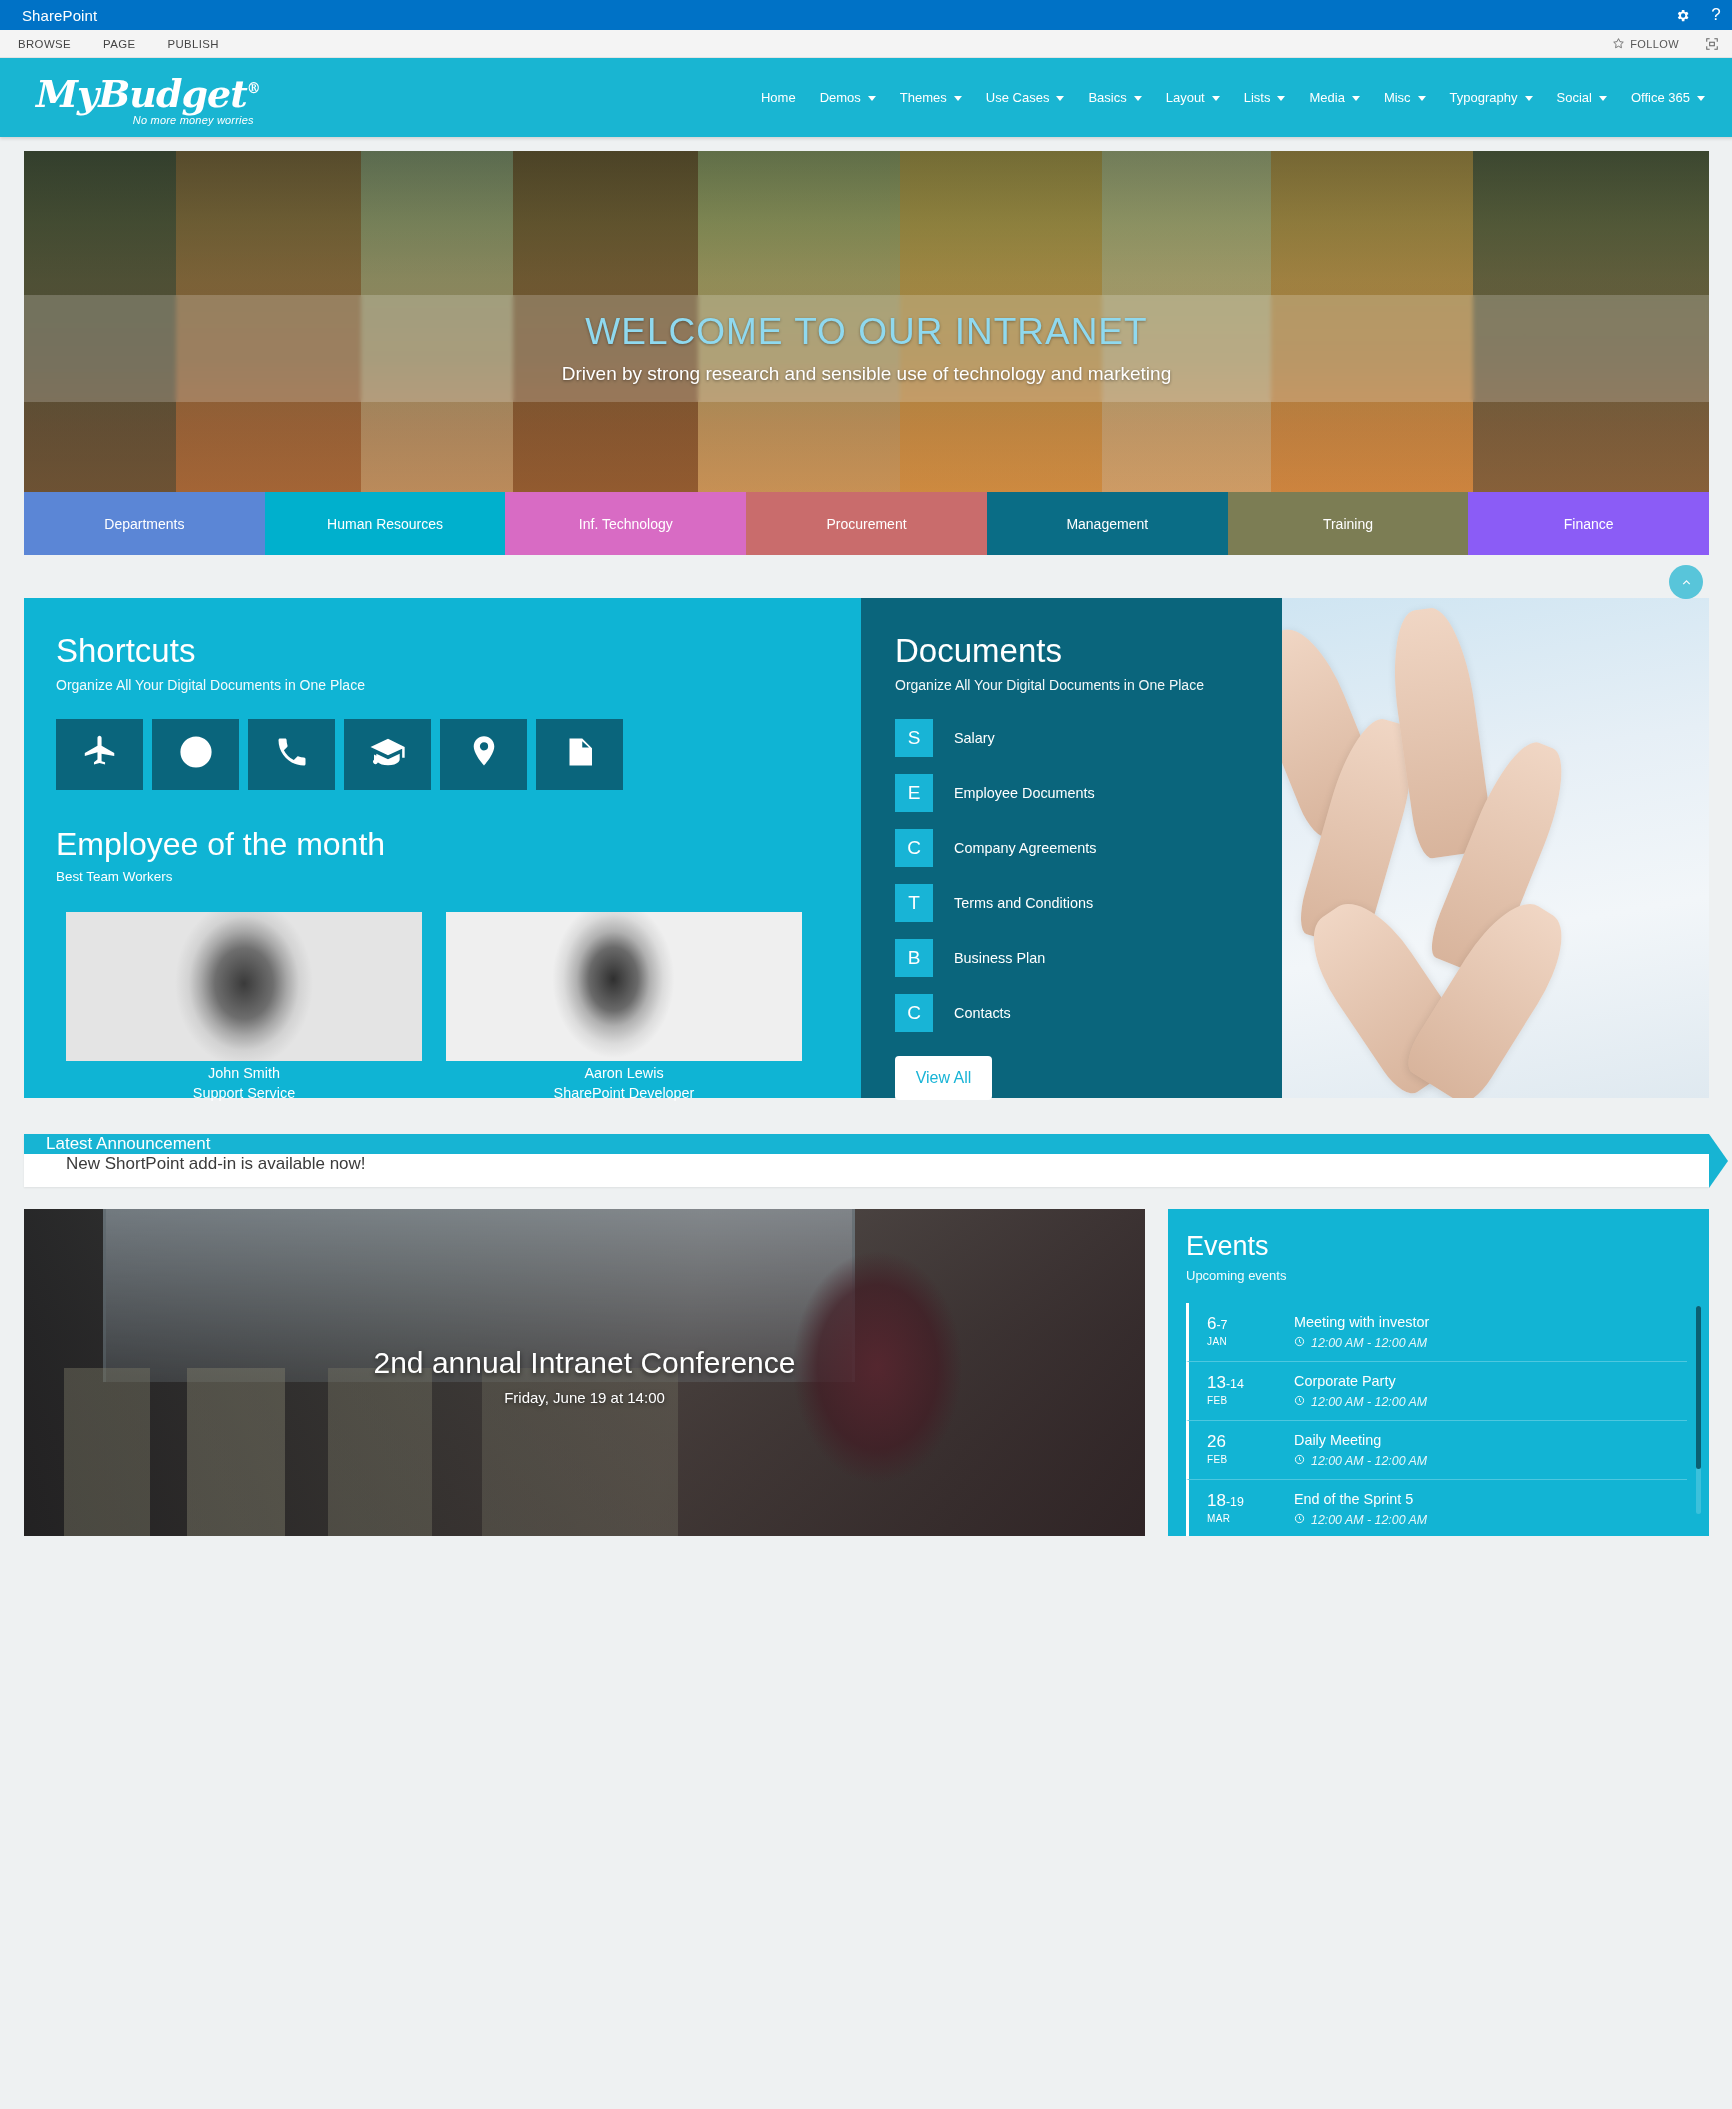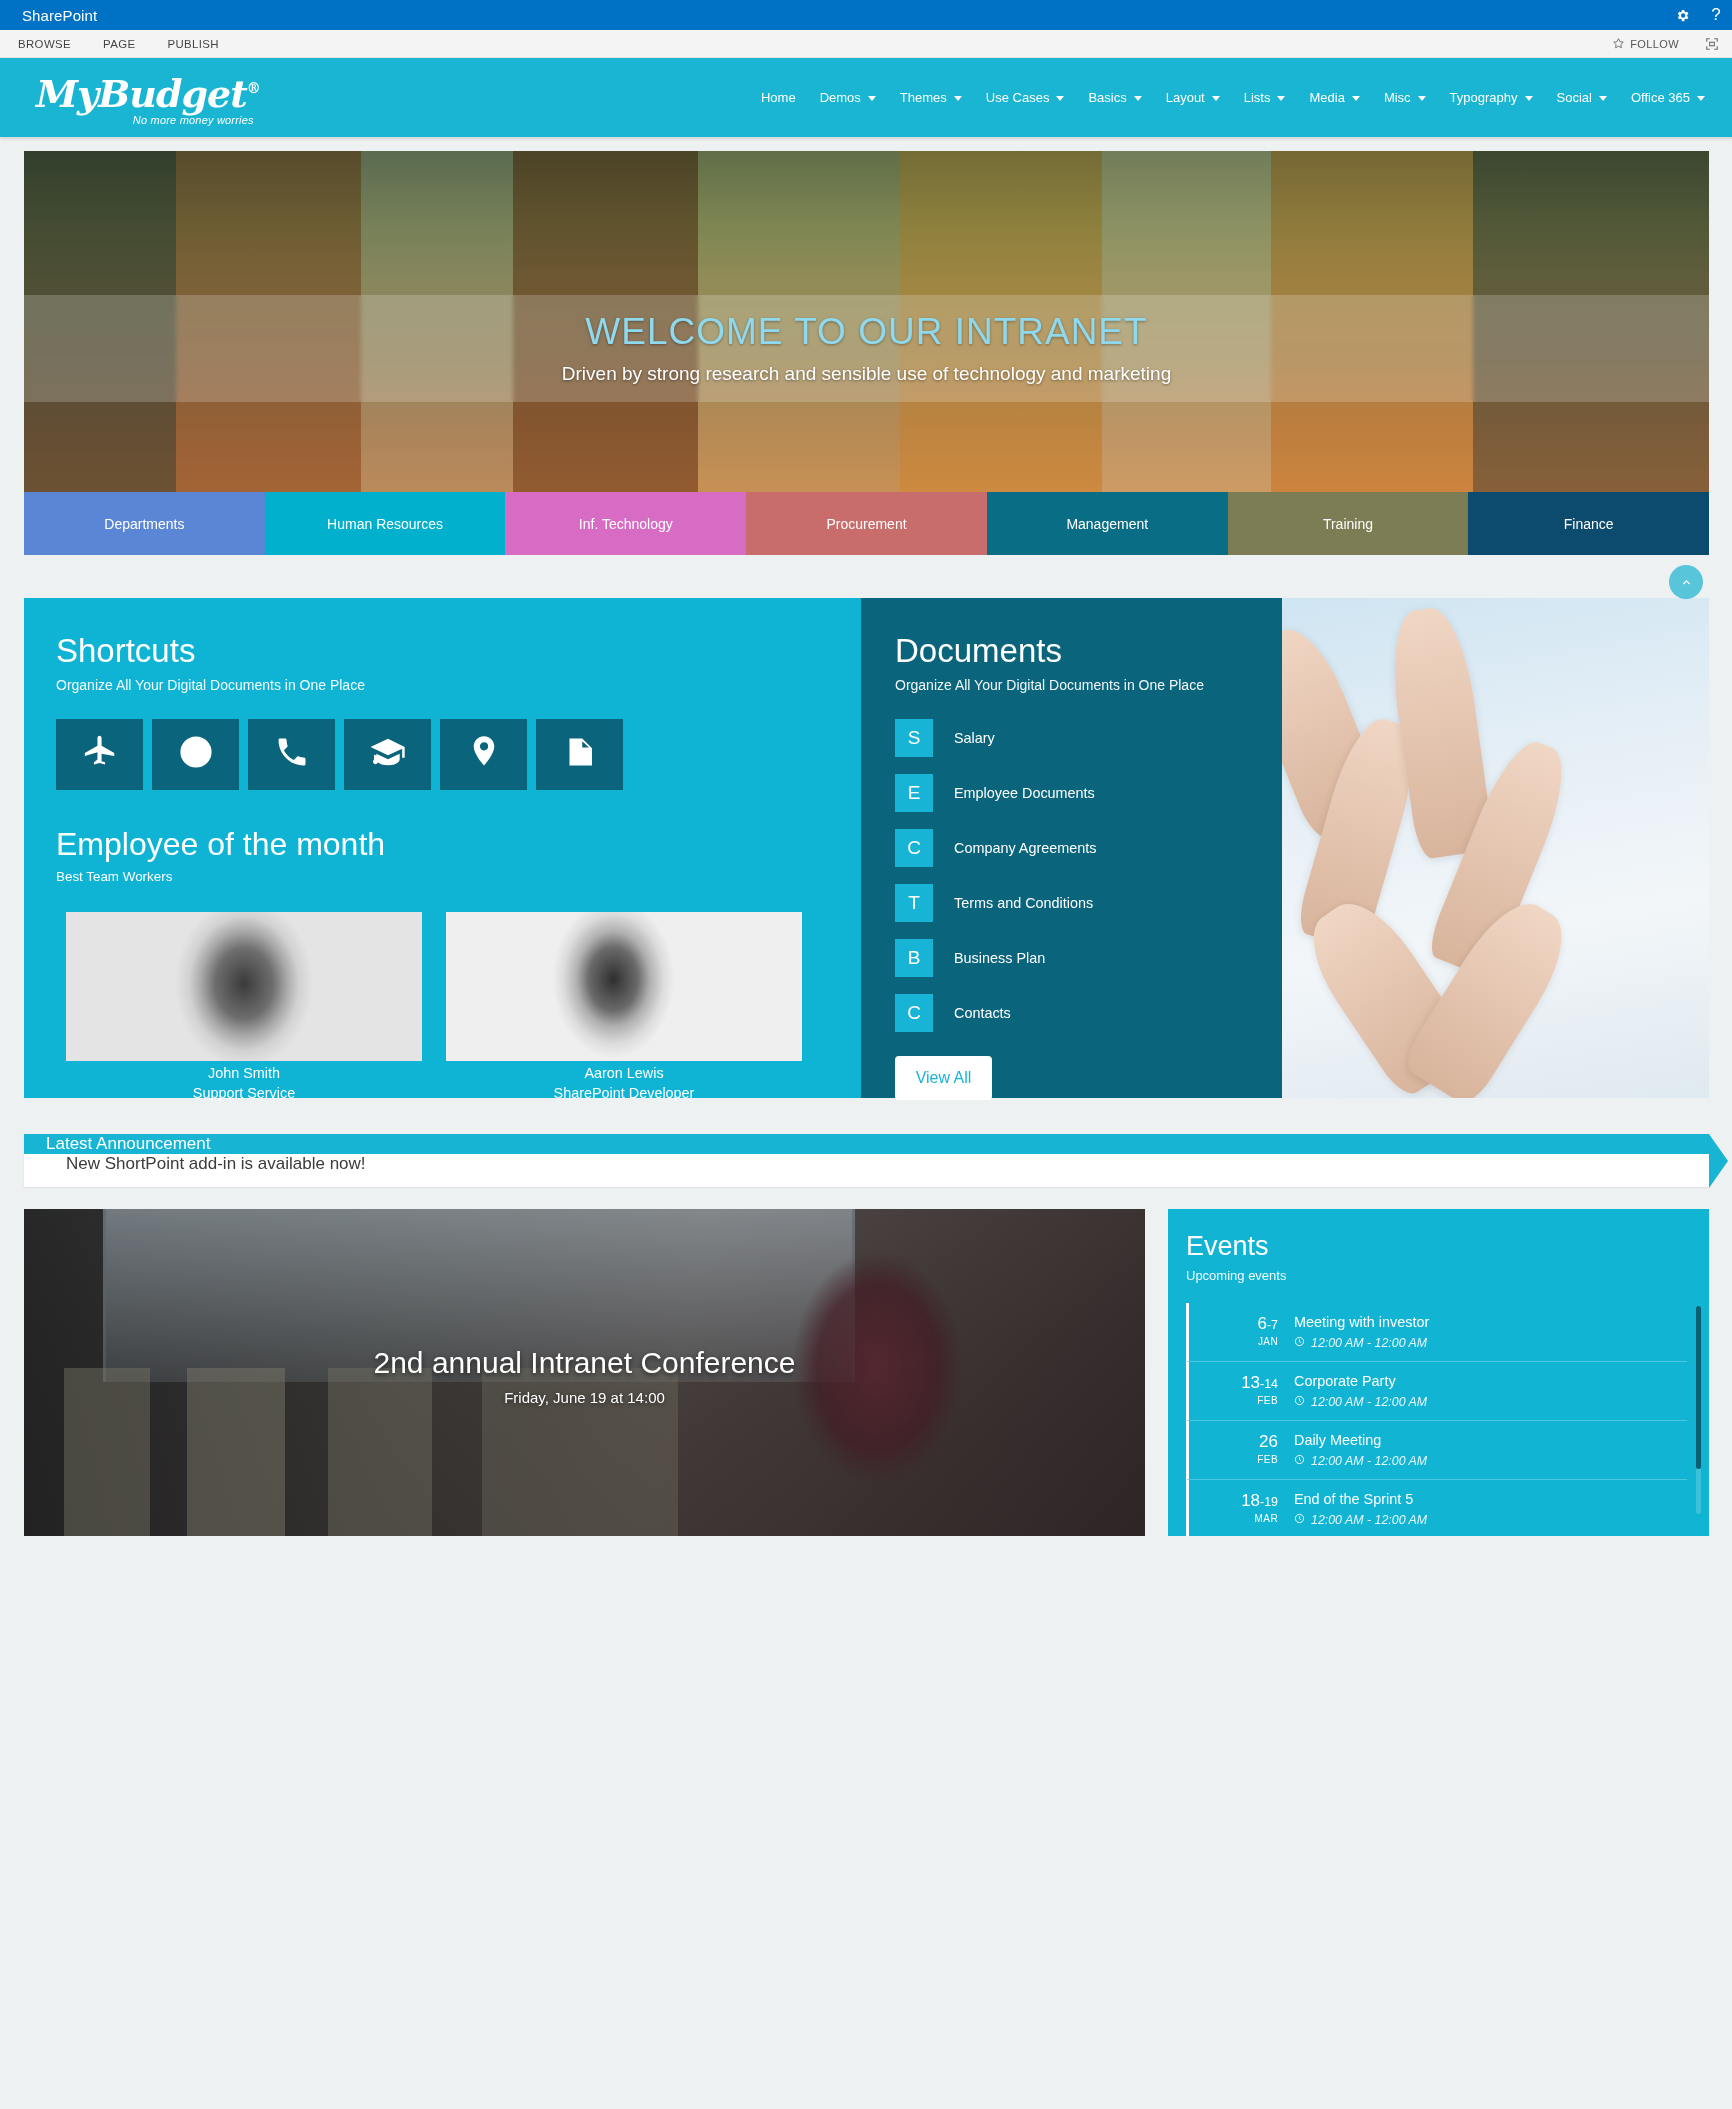--- a/index.html
+++ b/index.html
@@ -487,21 +487,21 @@
     display: flex;
     align-items: flex-start;
     gap: 16px;
     padding: 11px 0 11px 18px;
     border-bottom: 1px solid rgba(255,255,255,.25);
     border-left: 3px solid #ffffff;
     cursor: pointer;
   }
   .event-date {
     width: 71px;
-    text-align: right;
+    text-align: left;
     flex-shrink: 0;
   }
   .event-day {
     color: #ffffff;
     font-size: 17px;
     line-height: 19px;
   }
   .event-day .to { font-size: 12.4px; }
   .event-mon {
     color: #ffffff;
@@ -654,21 +654,21 @@
       </div>
     <div class="dept-tile" style="background:#c96c6c">
         <span>Procurement</span>
       </div>
     <div class="dept-tile" style="background:#0a6d86">
         <span>Management</span>
       </div>
     <div class="dept-tile" style="background:#7c7d54">
         <span>Training</span>
       </div>
-    <div class="dept-tile" style="background:#0c4a6e">
+    <div class="dept-tile" style="background:#8b5cf6">
         <span>Finance</span>
       </div>
     <div class="scroll-top-btn">
       <svg width="13" height="13" viewBox="0 0 24 24" fill="none" stroke="#ffffff" stroke-width="2.4">
           <path d="M6 15l6-6 6 6"></path>
         </svg>
     </div>
   </div>
 
   <div class="panels">

